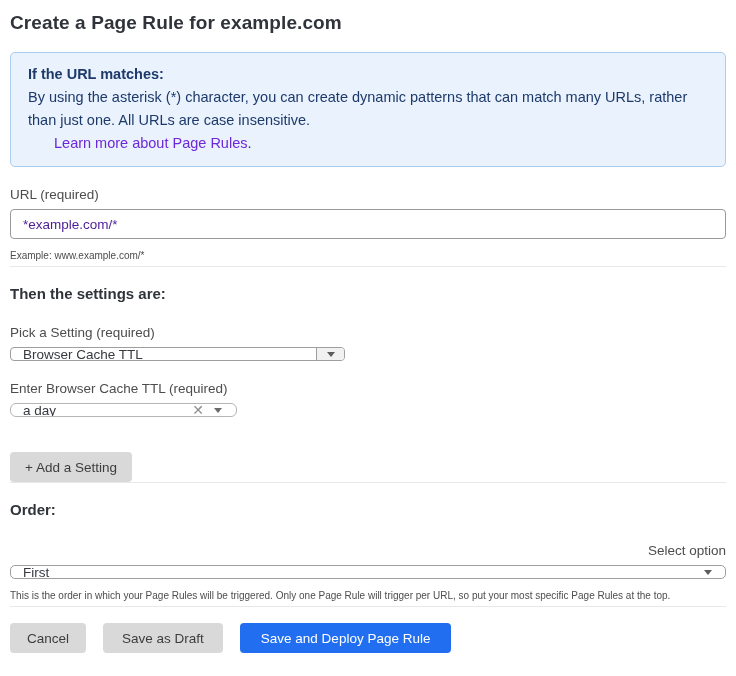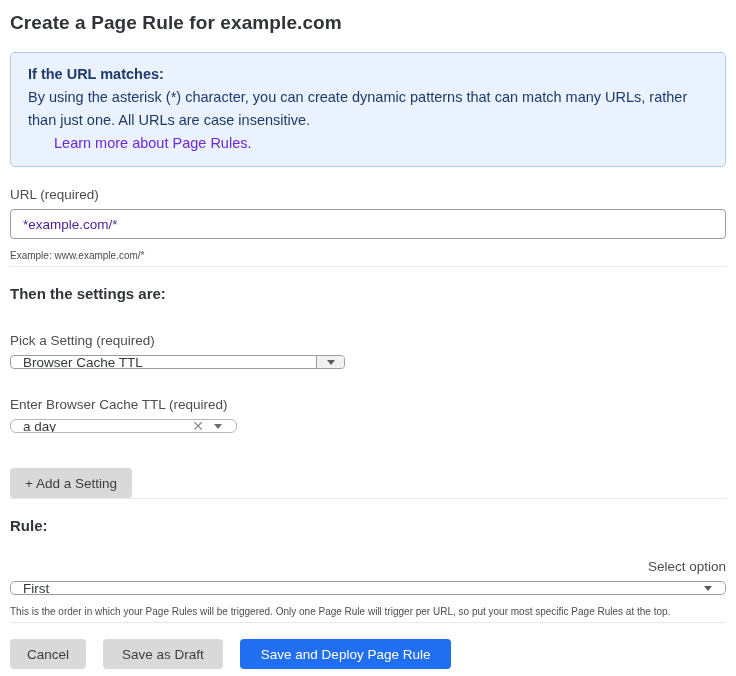--- a/index.html
+++ b/index.html
@@ -38,21 +38,20 @@
     cursor: pointer;
     margin-left: 26px;
   }
 
   
   .field-label {
     display: block;
     font-size: 13.5px;
     color: #4d4d4d;
     margin-bottom: 7px;
-    margin-top: 8px;
   }
   .helper {
     font-size: 10px;
     color: #4d4d4d;
     margin-top: 7px;
     line-height: 20px;
   }
 
   
   .text-input {
@@ -205,21 +204,21 @@
         <span class="clear-x">✕</span>
         <span class="caret"></span>
       </div>
     </div>
   </div>
 
   <button class="btn btn-gray add-setting-btn">+ Add a Setting</button>
 
   <hr class="divider divider-2">
 
-  <h2 class="section-heading order-heading">Rule:</h2>
+  <h2 class="section-heading order-heading">Order:</h2>
 
   <label class="field-label order-label">Select option</label>
   <div class="select-like order-select">
     <span class="select-value">First</span>
     <span class="caret"></span>
   </div>
   <div class="helper">This is the order in which your Page Rules will be triggered. Only one Page Rule will trigger per URL, so put your most specific Page Rules at the top.</div>
 
   <hr class="divider divider-3">
 

